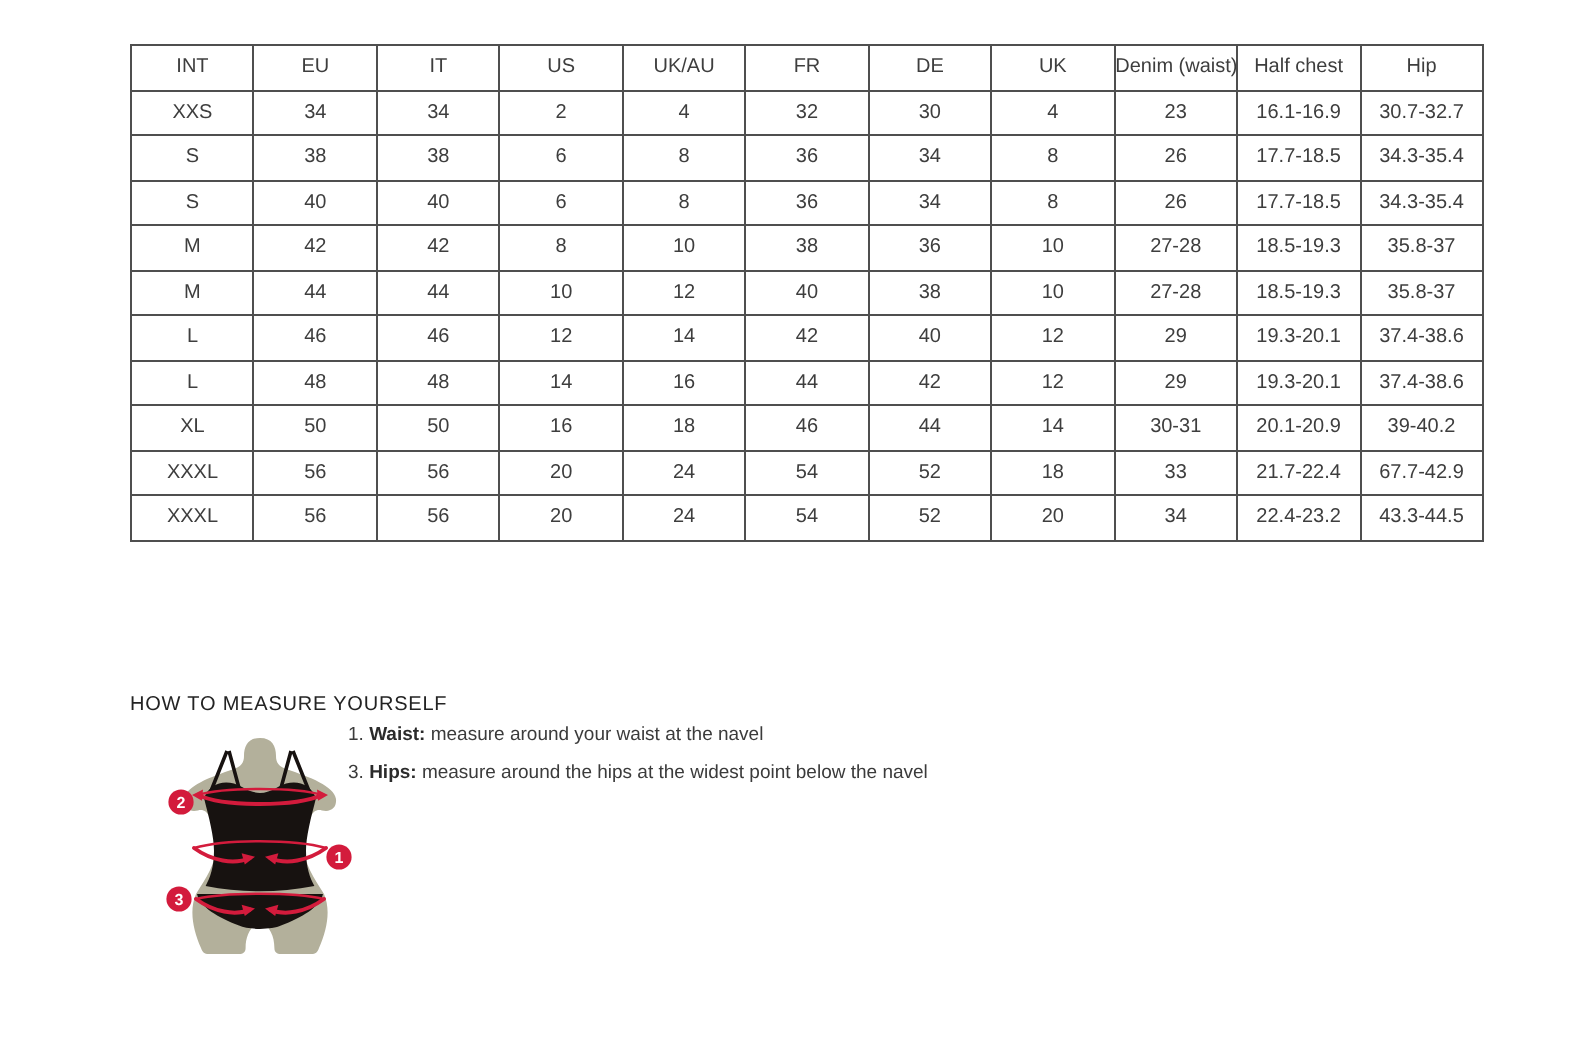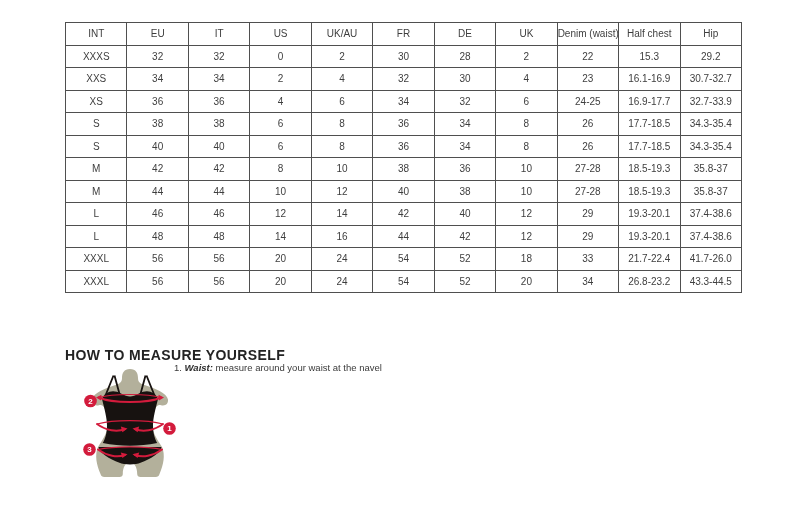--- a/index.html
+++ b/index.html
@@ -13,33 +13,33 @@
   }
   .size-table th,.size-table td{
     border:1px solid #4f4f4f;
     height:21.5px;padding:0;
     text-align:center;vertical-align:middle;
     font-size:10px;font-weight:400;color:#3e3e3e;
     white-space:nowrap;overflow:hidden;
   }
   .measure-title{
     position:absolute;left:65px;top:347px;margin:0;
-    font-size:14px;font-weight:700;letter-spacing:.4px;color:#232323;
+    font-size:10px;font-weight:400;letter-spacing:.4px;color:#232323;
   }
   .measure-figure{
     position:absolute;left:80px;top:368px;width:100px;height:115px;
   }
   .measure-steps{
     position:absolute;left:174px;top:362px;margin:0;padding:0;list-style:none;
   }
   .measure-step{
     font-size:9.5px;color:#3b3b3b;line-height:11px;margin-bottom:7.5px;
     white-space:nowrap;
   }
-  .measure-step b{color:#2b2b2b;font-style:italic;}
+  .measure-step b{color:#2b2b2b;}
   svg text{font-family:"Liberation Sans", sans-serif;}
 </style>
 </head>
 <body>
 
 <table class="size-table">
   <thead>
     <tr id="size-table-head">
         <th>INT</th>
         <th>EU</th>
@@ -49,59 +49,33 @@
         <th>FR</th>
         <th>DE</th>
         <th>UK</th>
         <th>Denim (waist)</th>
         <th>Half chest</th>
         <th>Hip</th>
       </tr>
   </thead>
   <tbody id="size-table-body">
       <tr>
-        <td>XXXS</td>
-        <td>32</td>
-        <td>32</td>
-        <td>0</td>
-        <td>2</td>
-        <td>30</td>
-        <td>28</td>
-        <td>2</td>
-        <td>22</td>
-        <td>15.3</td>
-        <td>29.2</td>
-      </tr>
-      <tr>
         <td>XXS</td>
         <td>34</td>
         <td>34</td>
         <td>2</td>
         <td>4</td>
         <td>32</td>
         <td>30</td>
         <td>4</td>
         <td>23</td>
         <td>16.1-16.9</td>
         <td>30.7-32.7</td>
       </tr>
       <tr>
-        <td>XS</td>
-        <td>36</td>
-        <td>36</td>
-        <td>4</td>
-        <td>6</td>
-        <td>34</td>
-        <td>32</td>
-        <td>6</td>
-        <td>24-25</td>
-        <td>16.9-17.7</td>
-        <td>32.7-33.9</td>
-      </tr>
-      <tr>
         <td>S</td>
         <td>38</td>
         <td>38</td>
         <td>6</td>
         <td>8</td>
         <td>36</td>
         <td>34</td>
         <td>8</td>
         <td>26</td>
         <td>17.7-18.5</td>
@@ -164,45 +138,58 @@
         <td>48</td>
         <td>48</td>
         <td>14</td>
         <td>16</td>
         <td>44</td>
         <td>42</td>
         <td>12</td>
         <td>29</td>
         <td>19.3-20.1</td>
         <td>37.4-38.6</td>
+      </tr>
+      <tr>
+        <td>XL</td>
+        <td>50</td>
+        <td>50</td>
+        <td>16</td>
+        <td>18</td>
+        <td>46</td>
+        <td>44</td>
+        <td>14</td>
+        <td>30-31</td>
+        <td>20.1-20.9</td>
+        <td>39-40.2</td>
       </tr>
       <tr>
         <td>XXXL</td>
         <td>56</td>
         <td>56</td>
         <td>20</td>
         <td>24</td>
         <td>54</td>
         <td>52</td>
         <td>18</td>
         <td>33</td>
         <td>21.7-22.4</td>
-        <td>41.7-26.0</td>
+        <td>67.7-42.9</td>
       </tr>
       <tr>
         <td>XXXL</td>
         <td>56</td>
         <td>56</td>
         <td>20</td>
         <td>24</td>
         <td>54</td>
         <td>52</td>
         <td>20</td>
         <td>34</td>
-        <td>26.8-23.2</td>
+        <td>22.4-23.2</td>
         <td>43.3-44.5</td>
       </tr>
     </tbody>
 </table>
 
 <h3 class="measure-title">HOW TO MEASURE YOURSELF</h3>
 
 <div class="measure-figure">
   <svg width="100" height="115" viewBox="0 0 100 115">
 
@@ -247,13 +234,14 @@
     </g>
     <g>
       <circle cx="9.5" cy="81.5" r="6.3" fill="#d31b3c"></circle>
       <text x="9.5" y="84.4" text-anchor="middle" font-size="8" font-weight="bold" fill="#ffffff">3</text>
     </g>
   </svg>
 </div>
 
 <ol class="measure-steps" id="measure-steps">
     <li class="measure-step"><span>1. </span><b>Waist:</b><span> measure around your waist at the navel</span></li>
+    <li class="measure-step"><span>3. </span><b>Hips:</b><span> measure around the hips at the widest point below the navel</span></li>
   </ol>
 
 </body></html>

